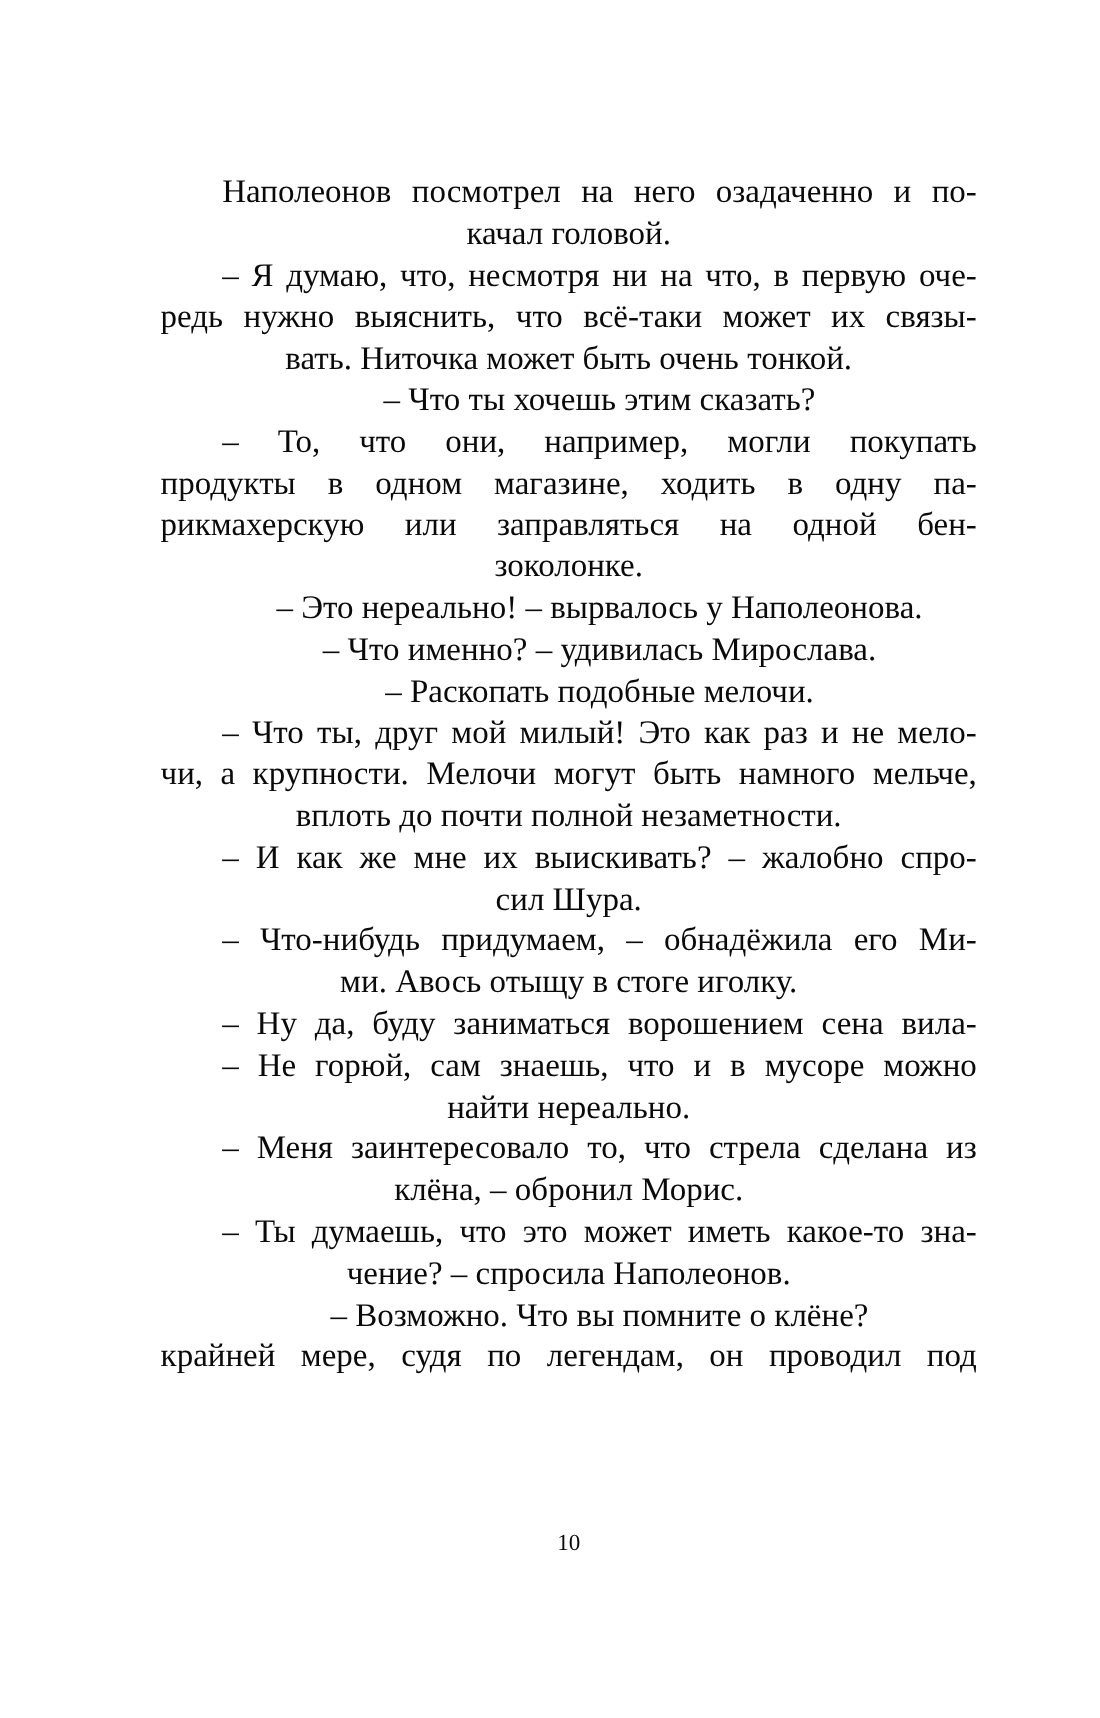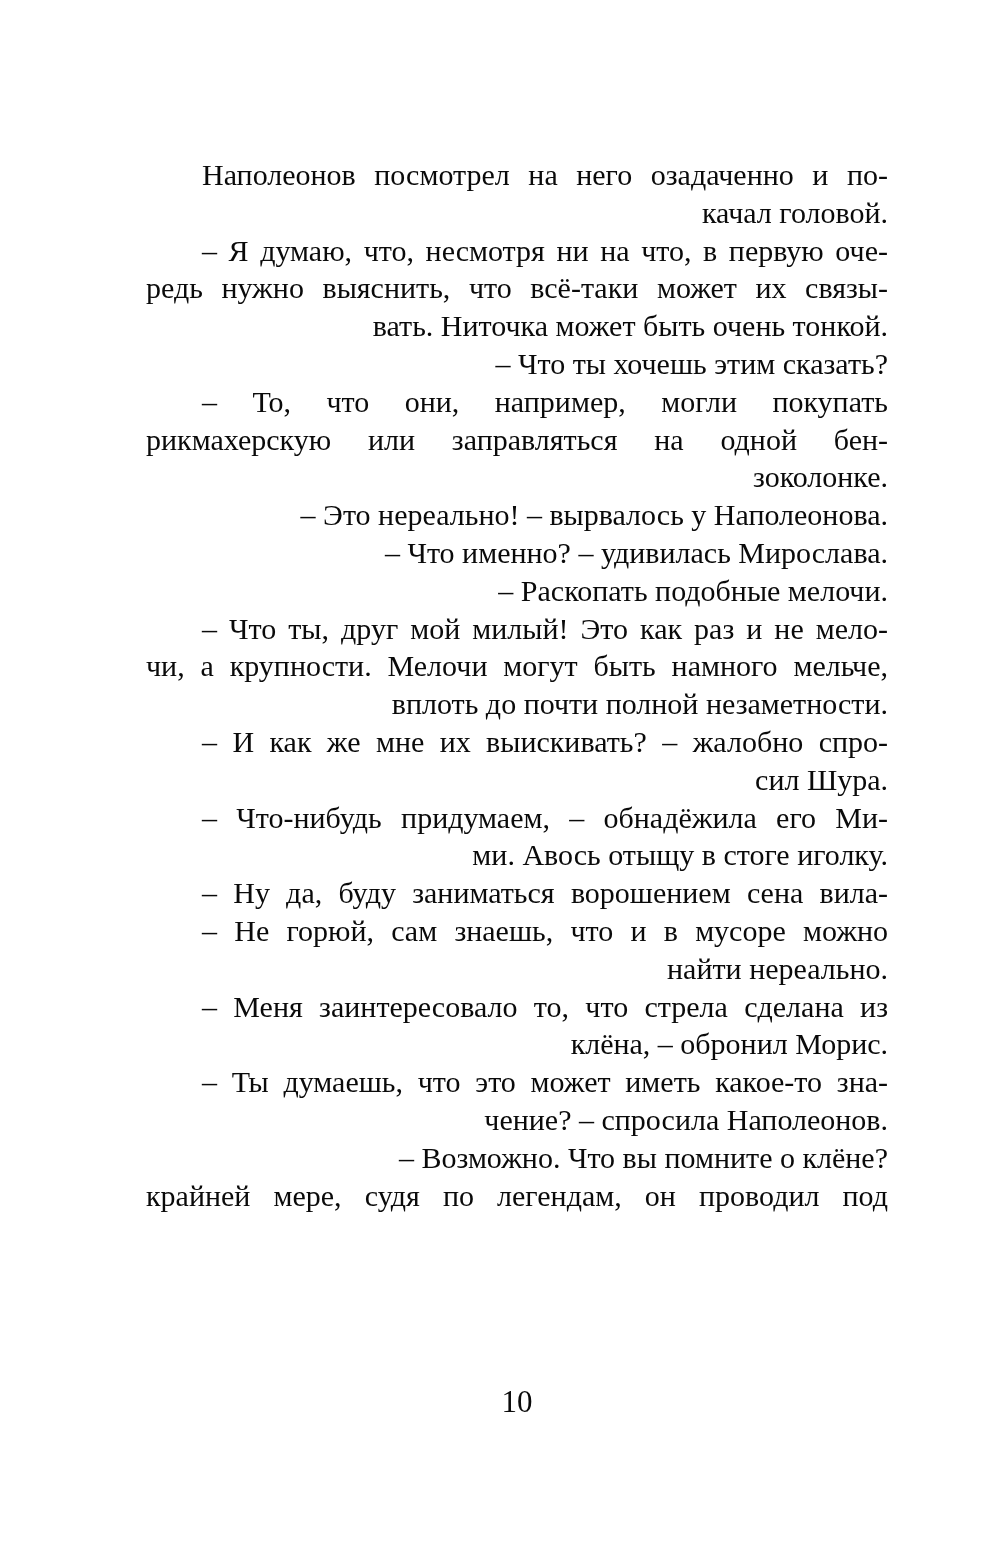--- a/index.html
+++ b/index.html
@@ -20,54 +20,55 @@
   }
   .text-block {
     position: absolute;
     left: 146px;
     top: 156px;
     width: 742px;
   }
   .line {
     font-size: 30px;
     line-height: 37.8px;
-    text-align: right;
+    text-align: center;
     text-rendering: optimizeLegibility;
   }
   
   .line.fill {
     text-align: justify;
     text-align-last: justify;
   }
   
   .line.indent {
     padding-left: 56px;
   }
   .page-number {
     position: absolute;
     left: 146px;
     top: 1383px;
     width: 742px;
     text-align: center;
-    font-size: 31px;
+    font-size: 21px;
     line-height: 38px;
   }
 </style>
 </head>
 <body>
 
 <div class="page">
   <div class="text-block" id="text-block">
       <div class="line indent fill">Наполеонов посмотрел на него озадаченно и по-</div>
       <div class="line">качал головой.</div>
       <div class="line indent fill">– Я думаю, что, несмотря ни на что, в первую оче-</div>
       <div class="line fill">редь нужно выяснить, что всё-таки может их связы-</div>
       <div class="line">вать. Ниточка может быть очень тонкой.</div>
       <div class="line indent">– Что ты хочешь этим сказать?</div>
       <div class="line indent fill">– То, что они, например, могли покупать</div>
+      <div class="line fill">продукты в одном магазине, ходить в одну па-</div>
       <div class="line fill">рикмахерскую или заправляться на одной бен-</div>
       <div class="line">зоколонке.</div>
       <div class="line indent">– Это нереально! – вырвалось у Наполеонова.</div>
       <div class="line indent">– Что именно? – удивилась Мирослава.</div>
       <div class="line indent">– Раскопать подобные мелочи.</div>
       <div class="line indent fill">– Что ты, друг мой милый! Это как раз и не мело-</div>
       <div class="line fill">чи, а крупности. Мелочи могут быть намного мельче,</div>
       <div class="line">вплоть до почти полной незаметности.</div>
       <div class="line indent fill">– И как же мне их выискивать? – жалобно спро-</div>
       <div class="line">сил Шура.</div>

